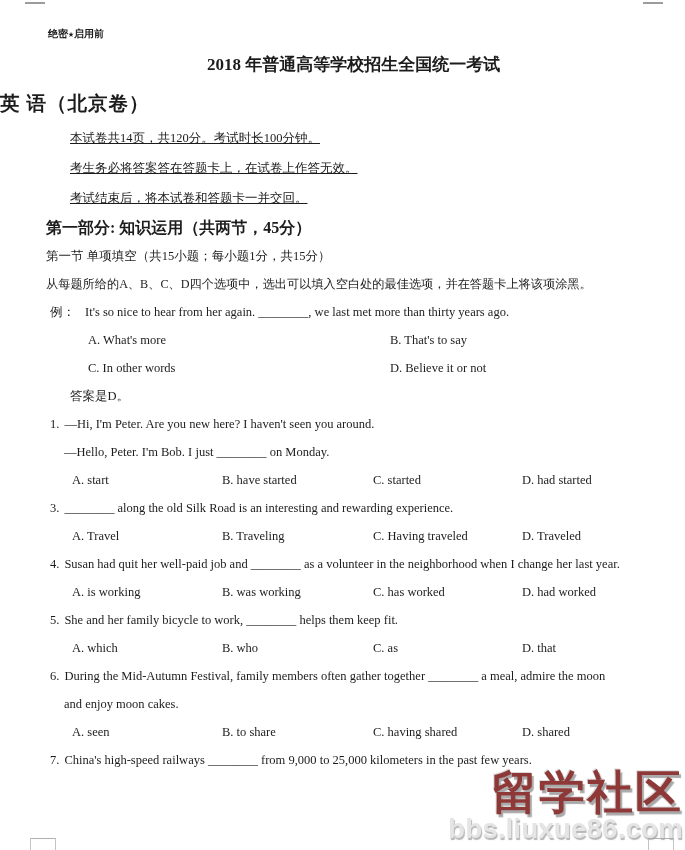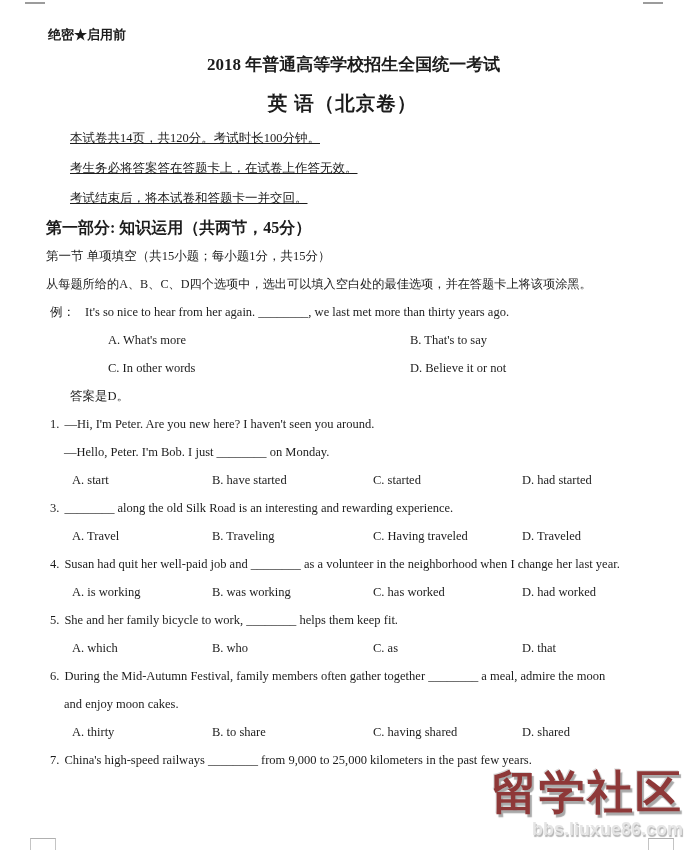--- a/index.html
+++ b/index.html
@@ -13,70 +13,70 @@
   }
   
   .crop{position:absolute;pointer-events:none;}
   .crop-tl{left:25px;top:2px;width:20px;height:0;border-top:2px solid #9c9c9c;}
   .crop-tr{left:643px;top:2px;width:20px;height:0;border-top:2px solid #9c9c9c;}
   .crop-bl{left:30px;top:838px;width:24px;height:11px;border-top:1.5px solid #b0b0b0;border-left:1.5px solid #c4c4c4;border-right:1.5px solid #c4c4c4;}
   .crop-br{left:648px;top:838px;width:24px;height:11px;border-top:1.5px solid #b0b0b0;border-left:1.5px solid #c4c4c4;border-right:1.5px solid #c4c4c4;}
 
   .classification{
     margin:26px 0 0 48px;height:18px;line-height:18px;
-    font-family:Liberation Sans, sans-serif;
-    font-weight:bold;font-size:13px;white-space:nowrap;
+    font-family:Liberation Mono, monospace;
+    font-weight:bold;font-size:10px;white-space:nowrap;
   }
   .title{
     margin-top:9px;height:24px;line-height:24px;text-align:center;
     font-weight:bold;font-size:17px;white-space:nowrap;padding-left:22px;
   }
   .subtitle{
-    margin-top:14px;height:26px;line-height:26px;text-align:center;
+    margin-top:14px;height:26px;line-height:26px;
     font-weight:bold;font-size:19.5px;letter-spacing:1px;white-space:nowrap;
   }
   .notices{margin-top:6px;}
   .notice-line{height:30px;line-height:30px;margin-left:70px;font-size:12.5px;white-space:nowrap;text-decoration:underline;}
 
   .part-heading{height:29px;line-height:29px;margin-left:46px;font-weight:bold;font-size:16px;white-space:nowrap;}
   .section-heading{height:28px;line-height:28px;margin-left:46px;font-size:12.5px;white-space:nowrap;}
   .instruction{height:28px;line-height:28px;margin-left:46px;font-size:12.2px;white-space:nowrap;}
 
   .line{height:28px;line-height:28px;font-size:12.5px;white-space:nowrap;}
 
   .example-stem{margin-left:50px;}
   .example-label{font-size:12.5px;margin-right:10px;}
   .ex-options-row{position:relative;}
-  .exopt{position:absolute;top:0;margin-left:20px;}
+  .exopt{position:absolute;top:0;}
   .exopt-left{left:88px;}
   .exopt-right{left:390px;}
   .answer-note{margin-left:70px;}
 
   .q-first{margin-left:50px;}
   .q-cont{margin-left:64px;}
   .q-num{margin-right:5px;}
   .options-row{position:relative;}
   .opt{position:absolute;top:0;}
   .opt-0{left:72px;}
-  .opt-1{left:212px;}
+  .opt-1{left:222px;}
   .opt-2{left:373px;}
   .opt-3{left:522px;}
 
   .watermark{
     position:absolute;right:2px;bottom:10px;z-index:5;
     text-align:right;pointer-events:none;opacity:0.88;
     font-family:"Liberation Sans","DejaVu Sans",sans-serif;
   }
   .watermark-logo{
     font-size:46px;font-weight:bold;line-height:48px;
     color:#7f1d1d;letter-spacing:2px;white-space:nowrap;
     text-shadow:2px 3px 1px #9d9d9d, -1px -1px 0 #d6d6d6;
   }
   .watermark-url{
-    font-size:18px;font-weight:bold;line-height:22px;margin-top:2px;
+    font-size:28px;font-weight:bold;line-height:22px;margin-top:2px;
     color:#e2e2e2;white-space:nowrap;
     text-shadow:1px 2px 1px #ababab;
   }
 </style>
 </head>
 <body>
 
 <div class="sheet">
 
   <div class="crop crop-tl"></div>
@@ -146,21 +146,21 @@
           <span class="opt opt-0">A. which</span>
           <span class="opt opt-1">B. who</span>
           <span class="opt opt-2">C. as</span>
           <span class="opt opt-3">D. that</span>
         </div>
       </div>
       <div>
         <div class="line q-first"><span class="q-num">6.</span><span>During the Mid-Autumn Festival, family members often gather together ________ a meal, admire the moon</span></div>
         <div class="line q-cont">and enjoy moon cakes.</div>
         <div class="line options-row">
-          <span class="opt opt-0">A. thirty</span>
+          <span class="opt opt-0">A. seen</span>
           <span class="opt opt-1">B. to share</span>
           <span class="opt opt-2">C. having shared</span>
           <span class="opt opt-3">D. shared</span>
         </div>
       </div>
       <div>
         <div class="line q-first"><span class="q-num">7.</span><span>China's high-speed railways ________ from 9,000 to 25,000 kilometers in the past few years.</span></div>
       </div>
     </div>
 

